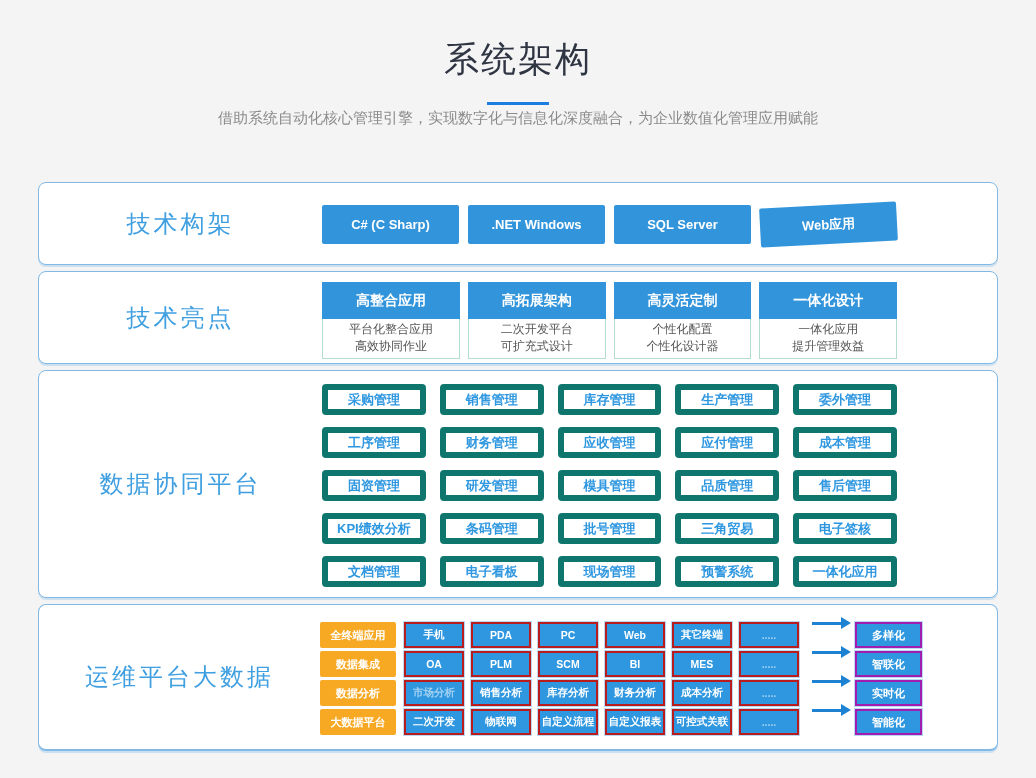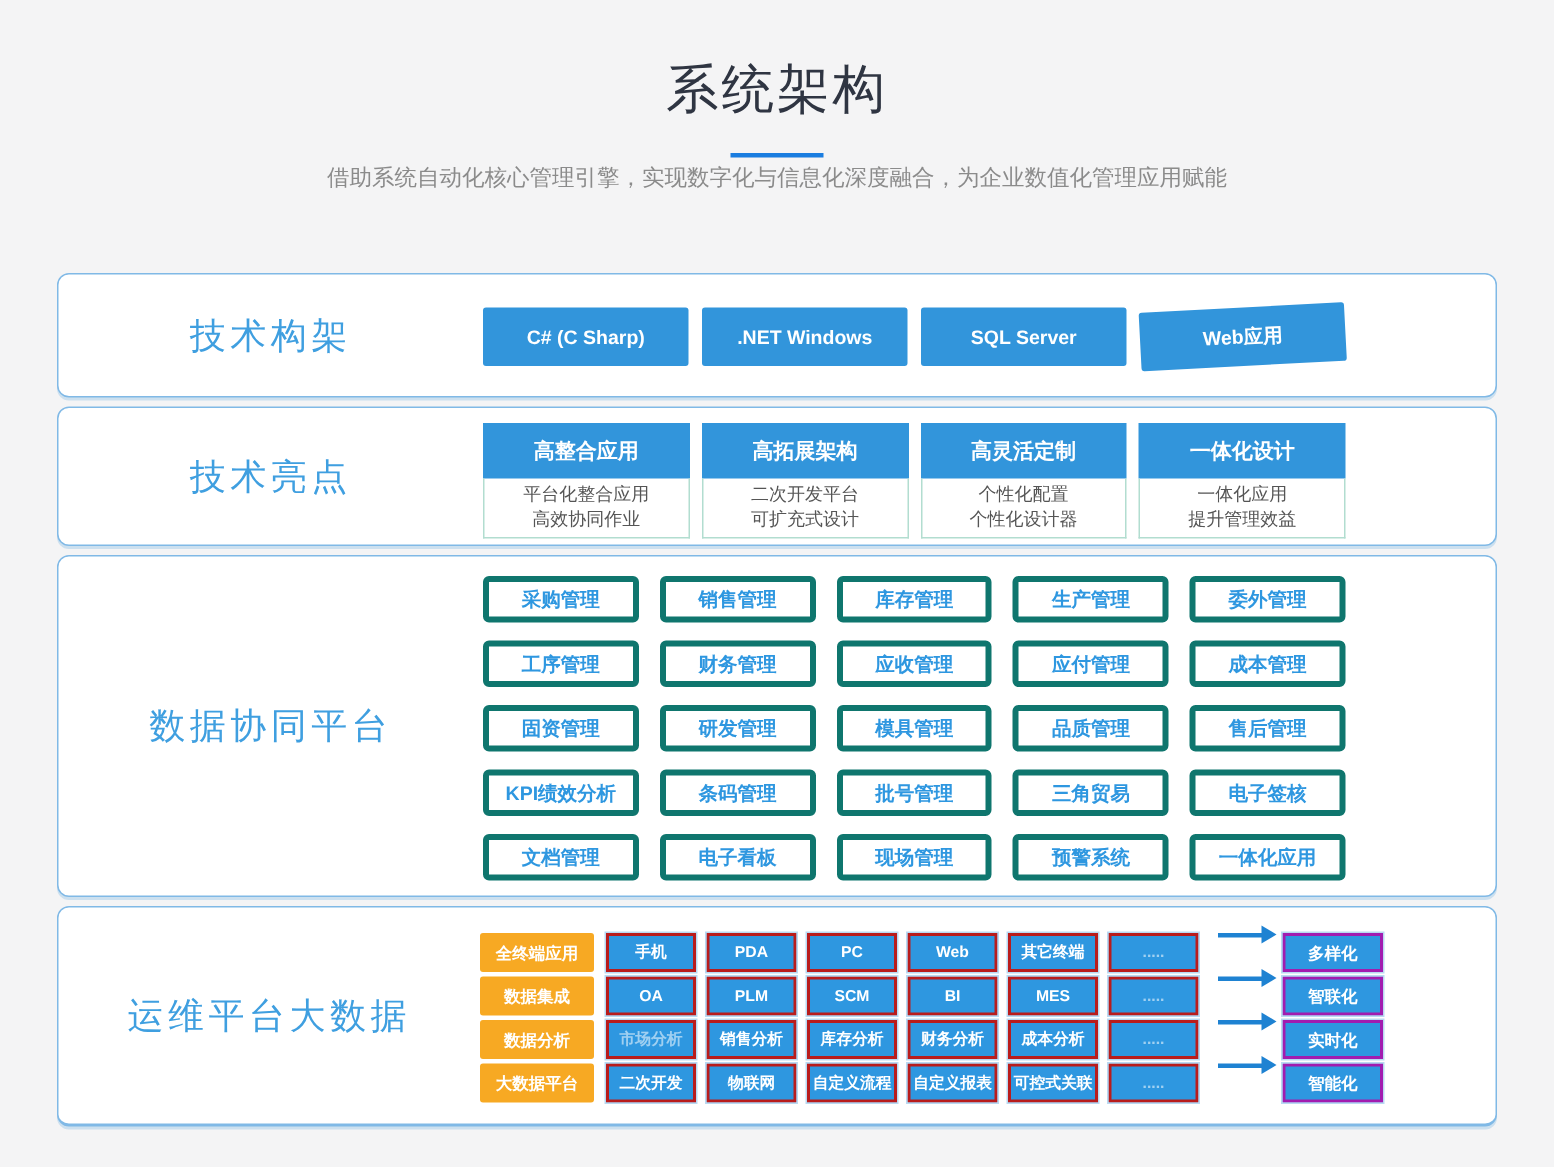--- a/index.html
+++ b/index.html
@@ -107,21 +107,21 @@
 
   
   .s3 { height: 228px; }
   .s3 .panel-right { padding: 13px 100px 13px 0; }
   .pf-row { display: flex; gap: 14px; margin-bottom: 12px; }
   .pf-row:last-child { margin-bottom: 0; }
   .pf-btn {
     flex: 1;
     height: 31px;
     background: #fff;
-    border: 4px solid #0f766e;
+    border: 6px solid #0f766e;
     border-radius: 4px;
     color: #2e97e0;
     font-size: 13px;
     font-weight: bold;
     display: flex;
     align-items: center;
     justify-content: center;
     white-space: nowrap;
     overflow: hidden;
   }

